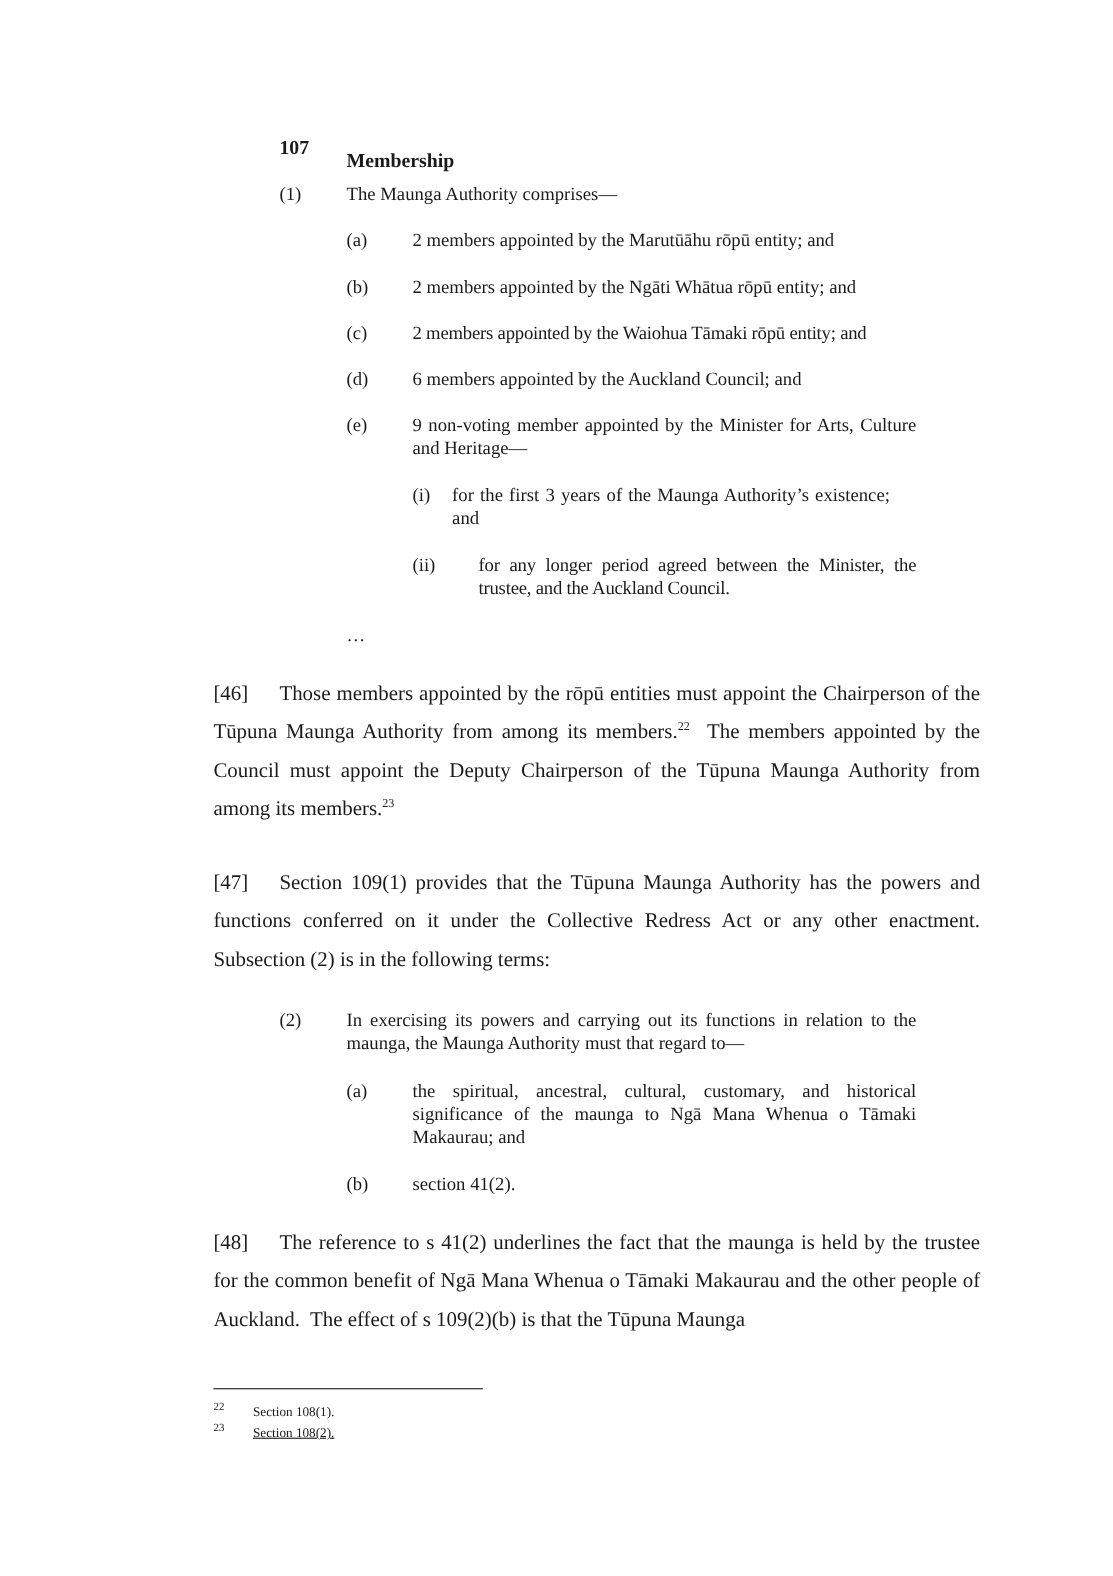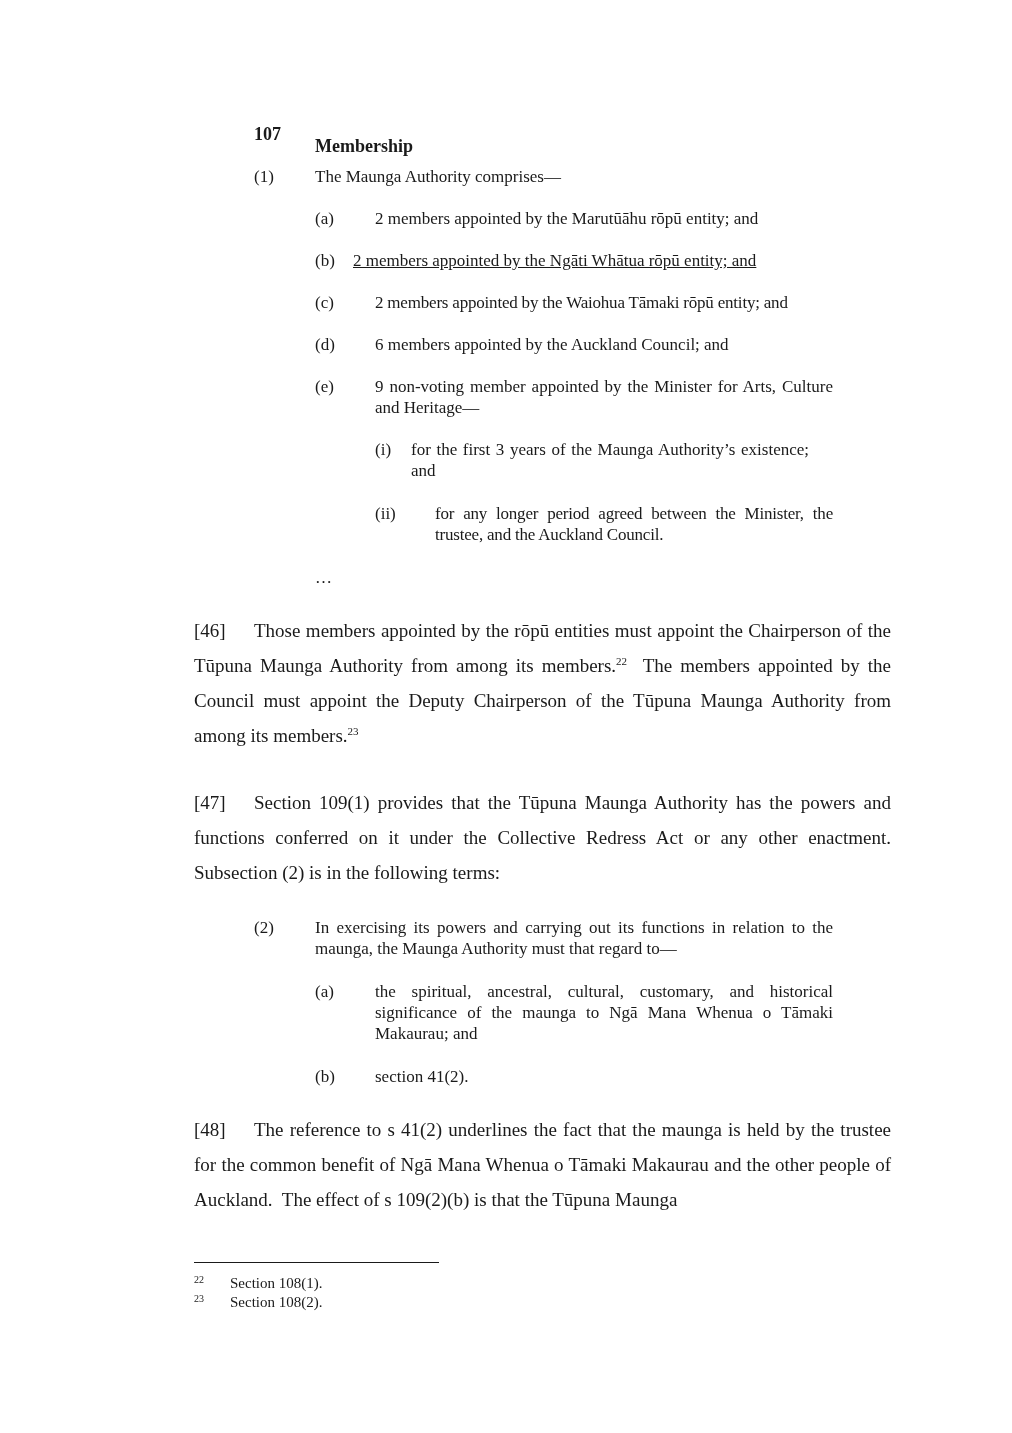--- a/index.html
+++ b/index.html
@@ -30,37 +30,37 @@
     .para .num { display: inline-block; width: 60px; }
     sup { font-size: 11px; line-height: 0; vertical-align: 7px; }
     .fn-rule {
       position: absolute;
       left: 194px;
       top: 1262px;
       width: 245px;
       height: 1px;
       background: #1a1a1a;
     }
-    .fn { position: absolute; font-size: 15px; line-height: 19px; }
+    .fn { position: absolute; font-size: 12px; line-height: 19px; }
     .fn-num { position: absolute; font-size: 10px; line-height: 12px; }
   </style>
 </head>
 <body>
 
 <div class="abs q bold" style="left:254px; top:124px; font-size:18px;">107</div>
 <div class="abs q bold" style="left:315px; top:136px; font-size:18px;">Membership</div>
 
 <div class="abs q" style="left:254px; top:166px;">(1)</div>
 <div class="abs q" style="left:315px; top:166px;">The Maunga Authority comprises—</div>
 
 <div class="abs q" style="left:315px; top:208px;">(a)</div>
 <div class="abs q" style="left:375px; top:208px;">2 members appointed by the Marutūāhu rōpū entity; and</div>
 
 <div class="abs q" style="left:315px; top:250px;">(b)</div>
-<div class="abs q" style="left:353px; top:250px;text-decoration:underline;">2 members appointed by the Ngāti Whātua rōpū entity; and</div>
+<div class="abs q" style="left:375px; top:250px;">2 members appointed by the Ngāti Whātua rōpū entity; and</div>
 
 <div class="abs q" style="left:315px; top:292px;">(c)</div>
 <div class="abs q" style="left:375px; top:292px; letter-spacing:-0.2px;">2 members appointed by the Waiohua Tāmaki rōpū entity; and</div>
 
 <div class="abs q" style="left:315px; top:334px;">(d)</div>
 <div class="abs q" style="left:375px; top:334px;">6 members appointed by the Auckland Council; and</div>
 
 <div class="abs q" style="left:315px; top:376px;">(e)</div>
 <div class="abs q just" style="left:375px; top:376px; width:458px;">9 non-voting member appointed by the Minister for Arts, Culture and Heritage—</div>
 
@@ -92,13 +92,13 @@
 <div class="para" style="top:1112px;">
   <span class="num">[48]</span><span style="white-space:pre-wrap;">The reference to s 41(2) underlines the fact that the maunga is held by the trustee for the common benefit of Ngā Mana Whenua o Tāmaki Makaurau and the other people of Auckland.  The effect of s 109(2)(b) is that the Tūpuna Maunga</span>
 </div>
 
 <div class="fn-rule"></div>
 
 <div class="fn-num" style="left:194px; top:1274px;">22</div>
 <div class="fn" style="left:230px; top:1274px;">Section 108(1).</div>
 
 <div class="fn-num" style="left:194px; top:1293px;">23</div>
-<div class="fn" style="left:230px; top:1293px;">Section 108(2).</div>
+<div class="fn" style="left:230px; top:1293px;text-decoration:underline;">Section 108(2).</div>
 
 </body></html>

